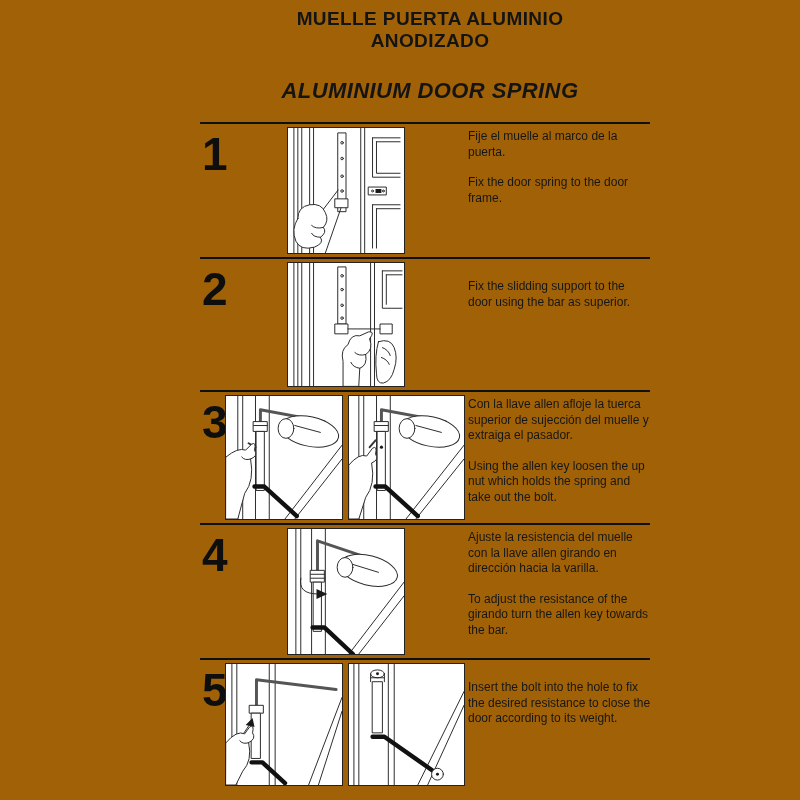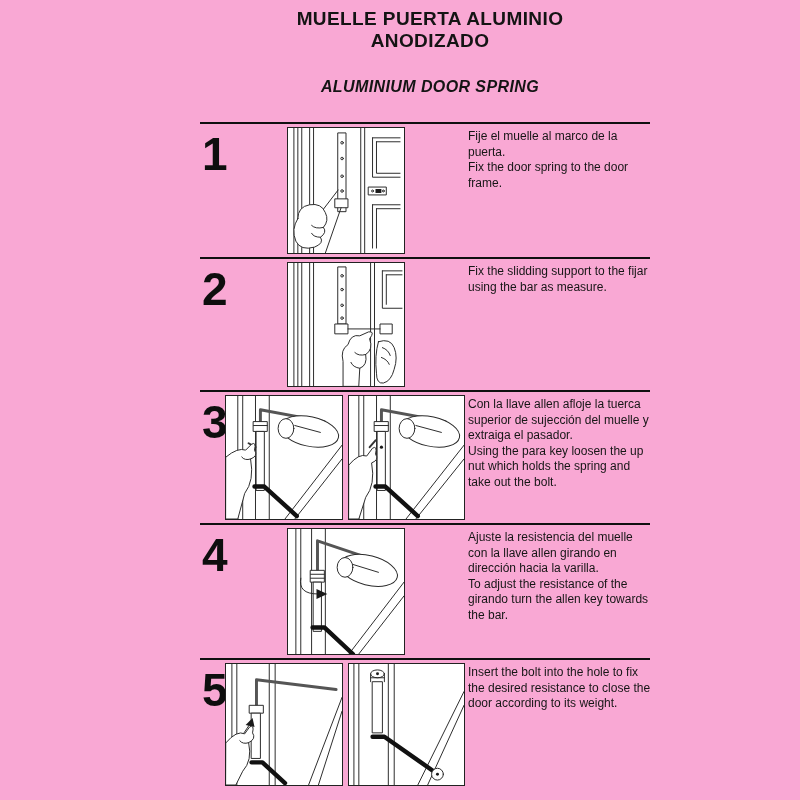--- a/index.html
+++ b/index.html
@@ -1,40 +1,40 @@
 <!DOCTYPE html>
 <html><head>
 <meta charset="utf-8">
 <style>
   html,body { margin:0; padding:0; background:#fff; }
   .page {
-    position:relative; width:800px; height:800px; background:#f9a8d4;
+    position:relative; width:800px; height:800px; background:#a16207;
     font-family:"Liberation Sans", sans-serif; color:#141414; overflow:hidden;
   }
   .header { position:absolute; top:8px; left:60px; width:740px; text-align:center; }
   .title { font-size:19px; font-weight:bold; line-height:22px; letter-spacing:.4px; white-space:pre-line; }
-  .subtitle { margin-top:26px; font-size:16px; font-weight:bold; font-style:italic; letter-spacing:.4px; }
+  .subtitle { margin-top:26px; font-size:22px; font-weight:bold; font-style:italic; letter-spacing:.4px; }
 
   .step { position:absolute; left:200px; width:450px; border-top:2px solid #101010; box-sizing:border-box; }
   .step-number { position:absolute; left:2px; top:7px; font-size:46px; font-weight:bold; line-height:1; color:#0e0e0e; }
   .panel {
     position:absolute; top:3px; background:#fff; border:1.5px solid #222; box-sizing:border-box;
   }
   .panel svg { display:block; width:100%; height:100%; }
   svg line, svg path, svg rect, svg circle, svg ellipse, svg polyline {
     stroke:#2a2a2a; stroke-width:1; fill:none; stroke-linecap:round; stroke-linejoin:round;
   }
   svg .fw { fill:#ffffff; }
   svg .fk { fill:#1a1a1a; stroke:none; }
   svg .key { stroke:#555; stroke-width:3; }
   svg .bar { stroke:#111; stroke-width:4.5; }
   svg .pin { stroke:#333; stroke-width:2; }
 
   .step-text { position:absolute; left:268px; top:5px; width:184px; font-size:12px; line-height:15.5px; color:#161616; }
-  .step-text .en { }
+  .step-text .en { margin-top:15px; }
   .step-text p { margin:0; }
 </style>
 </head>
 <body>
 
 <div class="page">
 
   <div class="header">
     <div class="title">MUELLE PUERTA ALUMINIO
 ANODIZADO</div>
@@ -96,21 +96,21 @@
         <line x1="84" y1="0" x2="84" y2="125"></line>
           <line x1="88" y1="0" x2="88" y2="125"></line>
         <path d="M96,8 L116,8 M96,8 L96,46 L116,46 M100,12 L116,12 M100,12 L100,42"></path>
         <path class="fw" d="M56,125 L56,100 Q53,88 61,83 Q64,72 73,74 L82,70 Q89,69 83,77 Q87,88 79,93 Q81,104 73,107 L72,125 Z"></path>
         <path d="M79,93 Q72,95 68,91 M73,107 Q66,106 64,101"></path>
         <path class="fw" d="M92,80 Q104,76 108,86 Q112,96 108,108 Q105,120 97,122 Q90,123 90,112 Q88,94 92,80 Z"></path>
         <path d="M96,86 Q102,88 104,94 M95,96 Q101,98 103,103"></path>
       </svg>
     </div>
     <div class="step-text">
-      <p class="en">Fix the slidding support to the fijar using the bar as measure.</p>
+      <p class="en">Fix the slidding support to the door using the bar as superior.</p>
     </div>
   </div>
 
   <div class="step" style="top:390px; height:133px;">
     <div class="step-number">3</div>
     <div class="panel" style="left:25px; width:118px; height:125px;">
       <svg viewBox="0 0 118 125" preserveAspectRatio="none">
         <line x1="12" y1="0" x2="12" y2="125"></line>
           <line x1="17" y1="0" x2="17" y2="125"></line>
         <line x1="30" y1="0" x2="30" y2="125"></line>
@@ -146,21 +146,21 @@
         <ellipse class="fw" cx="83" cy="36" rx="30" ry="15" transform="rotate(12 83 36)"></ellipse>
         <ellipse class="fw" cx="59" cy="33" rx="8" ry="10"></ellipse>
         <line x1="68" y1="30" x2="94" y2="37" stroke-width="2.5" stroke="#777"></line>
         <path class="fw" d="M0,70 Q10,58 18,61 L24,53 Q29,50 27,59 Q31,65 23,68 Q27,90 17,103 L10,125 L0,125 Z"></path>
         <line class="pin" x1="21" y1="52" x2="27" y2="45"></line>
         <path class="bar" d="M27,92 L37,92 L70,122"></path>
       </svg>
     </div>
     <div class="step-text">
       <p class="es">Con la llave allen afloje la tuerca superior de sujección del muelle y extraiga el pasador.</p>
-      <p class="en">Using the para key loosen the up nut which holds the spring and take out the bolt.</p>
+      <p class="en">Using the allen key loosen the up nut which holds the spring and take out the bolt.</p>
     </div>
   </div>
 
   <div class="step" style="top:523px; height:135px;">
     <div class="step-number">4</div>
     <div class="panel" style="left:87px; width:118px; height:127px;">
       <svg viewBox="0 0 118 127" preserveAspectRatio="none">
         <line x1="8" y1="0" x2="8" y2="127"></line>
           <line x1="13" y1="0" x2="13" y2="127"></line>
         <line x1="24" y1="0" x2="24" y2="127"></line>

